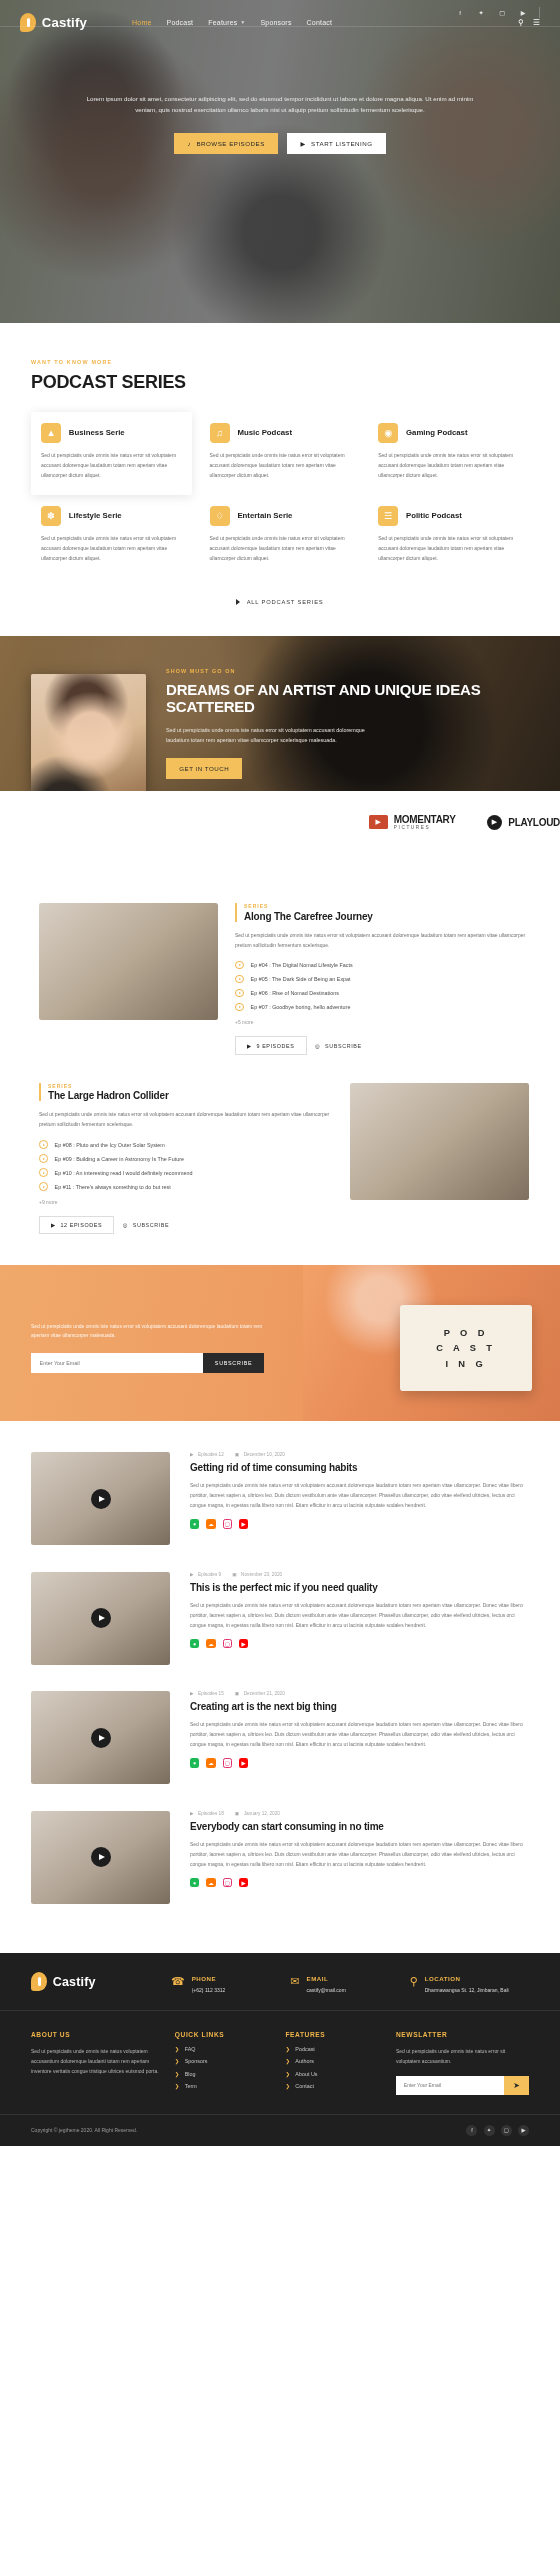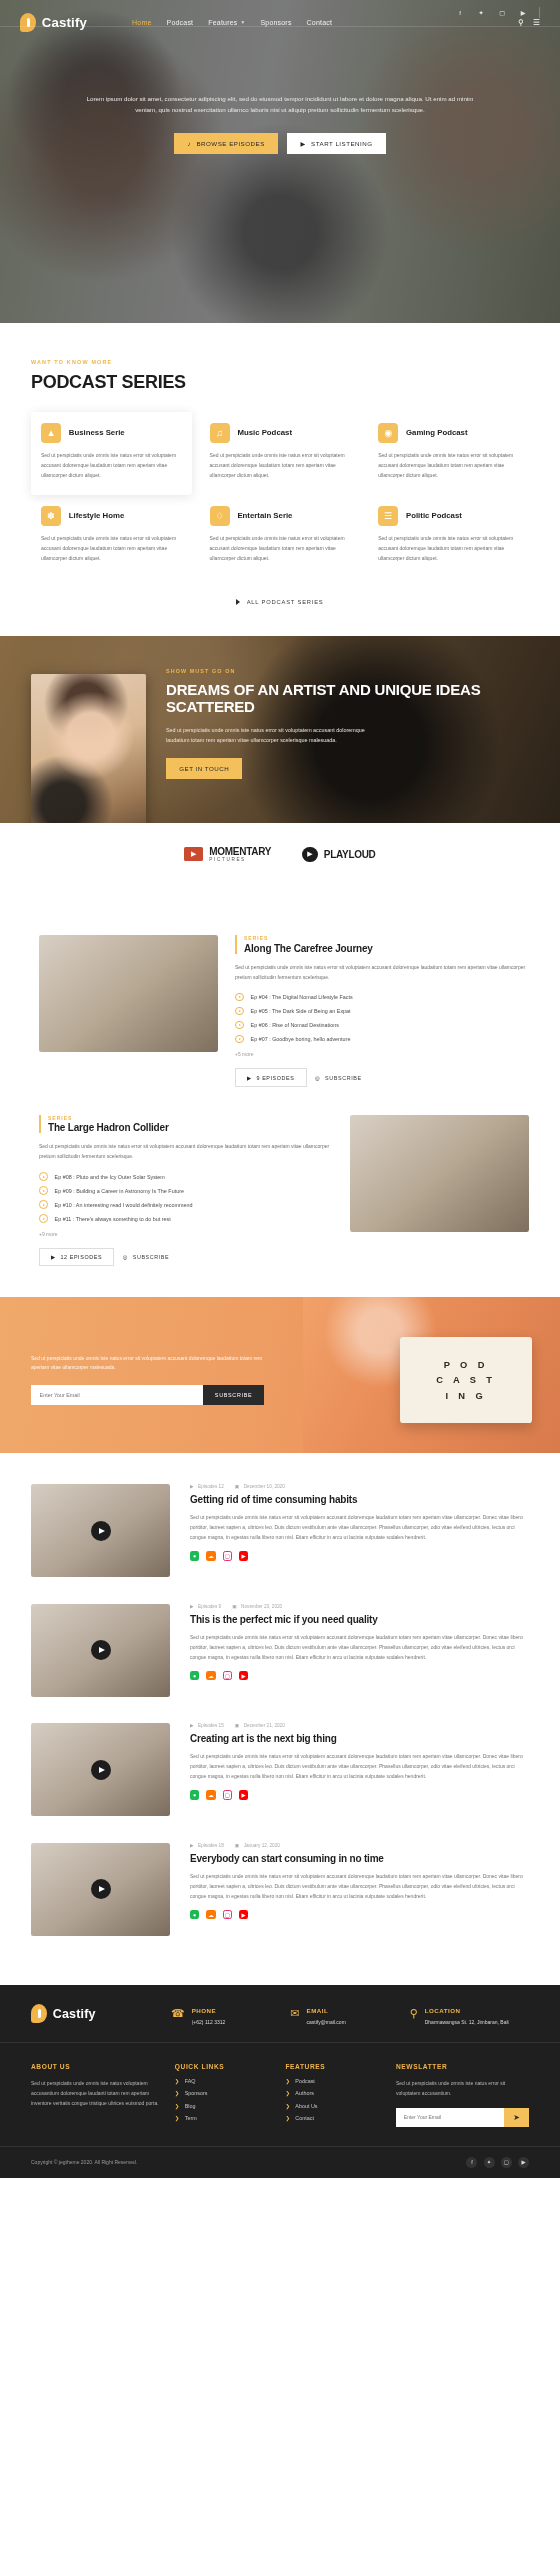--- a/index.html
+++ b/index.html
@@ -106,21 +106,21 @@
   .series-cta { display:flex; justify-content:center; margin-top:22px; }
   .link-btn {
     display:inline-flex; align-items:center; gap:6.2px; font-size:5.8px;
     letter-spacing:0.8px; color:#3a3a3a; background:none; border:none;
     cursor:pointer; font-family:inherit;
   }
   .tri { width:0; height:0; border-left:4.7px solid #2a2a2a; border-top:3.1px solid transparent; border-bottom:3.1px solid transparent; }
 
   
   .dreams {
-    position:relative; height:187px; overflow:hidden;
+    position:relative; height:155px; overflow:hidden;
     background:linear-gradient(120deg,#8a6a46 0%,#6d5436 40%,#4a3b28 100%);
   }
   .dreams-photo {
     position:absolute; inset:0;
     background:
       radial-gradient(circle at 66% 58%, rgba(25,22,20,.92) 0 14%, rgba(25,22,20,0) 34%),
       radial-gradient(circle at 30% 22%, rgba(210,170,120,.55) 0 12%, rgba(210,170,120,0) 34%),
       linear-gradient(115deg,#c49a62 0%,#9c7a4e 35%,#6c553a 65%,#3f3224 100%);
   }
   .dreams-tint { position:absolute; inset:0; background:rgba(0,0,0,.30); }
@@ -141,21 +141,21 @@
   }
   .dream-title {
     color:#fff; font-size:15px; font-weight:bold; line-height:1.18;
     letter-spacing:-0.2px; text-transform:uppercase; margin-top:7px;
   }
   .dream-body { color:#e8e2db; font-size:5.4px; line-height:1.9; margin-top:8.6px; max-width:210px; }
   .dream-btn { margin-top:12.5px; }
 
   
   .partners {
-    display:flex; align-items:center; justify-content:center; gap:31px;
+    display:flex; align-items:center; justify-content:flex-end; gap:31px;
     padding:23px 0 22px; background:#fff;
   }
   .plogo { display:flex; align-items:center; gap:6.2px; }
   .plogo .sq {
     width:18.7px; height:14px; background:#c94a2e; border-radius:1.6px;
     display:flex; align-items:center; justify-content:center; color:#fff; font-size:7px;
   }
   .plogo .sq.dk { background:#1d1d1d; border-radius:50%; width:15.6px; height:15.6px; }
   .plogo .nm { font-size:10px; font-weight:bold; letter-spacing:-0.3px; color:#1d1d1d; }
   .plogo .nm small { display:block; font-size:4.7px; letter-spacing:1.6px; font-weight:normal; color:#555; }
@@ -387,21 +387,21 @@
       <div class="scard">
         <div class="scard-head">
           <span class="scard-ico">◉</span>
           <span class="scard-title">Gaming Podcast</span>
         </div>
         <p class="scard-body">Sed ut perspiciatis unde omnis iste natus error sit voluptatem accusant doloremque laudatium totam rem aperiam vitae ullamcorper dictum aliquet.</p>
       </div>
       <div class="scard">
         <div class="scard-head">
           <span class="scard-ico">✽</span>
-          <span class="scard-title">Lifestyle Home</span>
+          <span class="scard-title">Lifestyle Serie</span>
         </div>
         <p class="scard-body">Sed ut perspiciatis unde omnis iste natus error sit voluptatem accusant doloremque laudatium totam rem aperiam vitae ullamcorper dictum aliquet.</p>
       </div>
       <div class="scard">
         <div class="scard-head">
           <span class="scard-ico">♢</span>
           <span class="scard-title">Entertain Serie</span>
         </div>
         <p class="scard-body">Sed ut perspiciatis unde omnis iste natus error sit voluptatem accusant doloremque laudatium totam rem aperiam vitae ullamcorper dictum aliquet.</p>
       </div>

